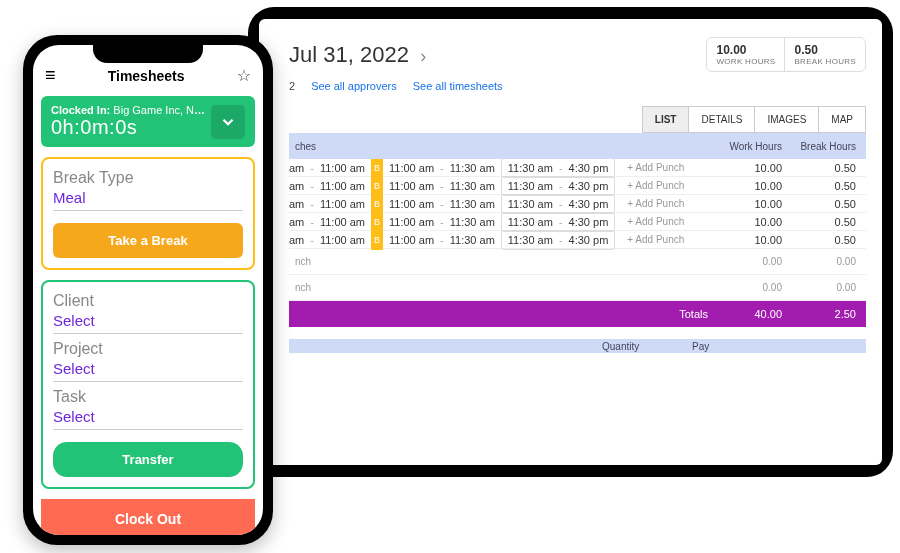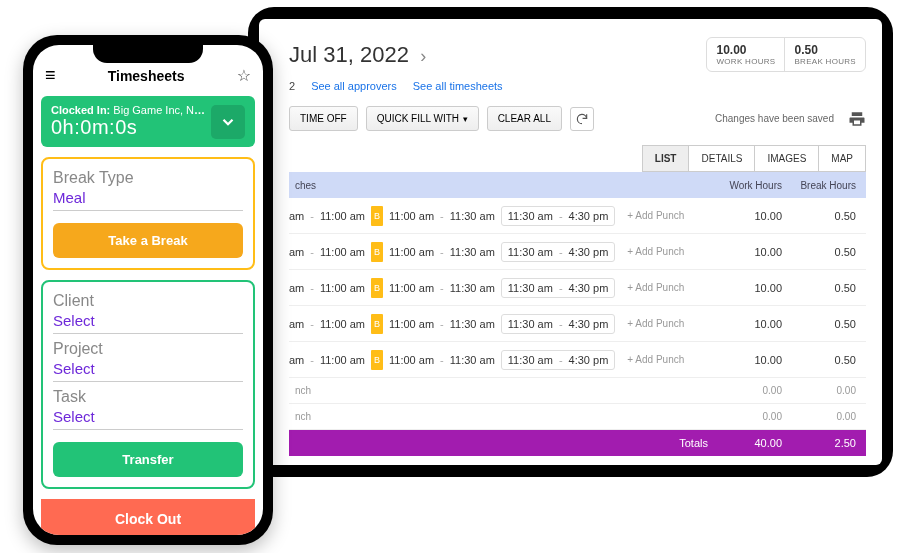--- a/index.html
+++ b/index.html
@@ -117,21 +117,21 @@
     height: 26px;
     position: relative;
   }
   .grid-head .col-punches { flex: 1; padding-left: 6px; }
   .grid-head .col-wh { width: 74px; text-align: right; padding-right: 10px; }
   .grid-head .col-bh { width: 74px; text-align: right; padding-right: 10px; }
 
   .grid-row {
     display: flex; align-items: center;
     font-size: 11px;
-    height: 36px;
+    height: 18px;
     border-bottom: 1px solid #eee;
   }
   .punches { display: flex; align-items: center; gap: 6px; flex: 1; padding-left: 0; }
   .punch-am { color: #333; }
   .punch-dash { color: #aaa; }
   .b-mark {
     background: #ffbd17;
     color: #fff;
     font-size: 9px;
     width: 12px; height: 20px;
@@ -256,21 +256,21 @@
     margin: 10px 8px 0 8px;
     border: 2px solid #22c377;
     border-radius: 8px;
     padding: 10px;
     display: flex; flex-direction: column; gap: 6px;
   }
   .transfer-btn {
     width: 100%;
     background: #22c377;
     color: #fff;
-    border: none; border-radius: 6px;
+    border: none; border-radius: 14px;
     padding: 10px 0; margin-top: 6px;
     font-weight: 600; font-size: 13px;
     cursor: pointer;
   }
 
   .clockout-btn {
     margin: 10px 8px 0 8px;
     background: #ff6a52;
     color: #fff;
     border: none; border-radius: 0;
@@ -301,36 +301,20 @@
         </div>
       </div>
     </div>
 
     <div class="tab-links">
       <span class="num">2</span>
       <a href="#">See all approvers</a>
       <a href="#">See all timesheets</a>
     </div>
 
-    <div class="tab-toolbar">
-      <button class="tb-btn">TIME OFF</button>
-      <button class="tb-btn tb-caret">QUICK FILL WITH</button>
-      <button class="tb-btn">CLEAR ALL</button>
-      <span class="tb-refresh">
-        <svg width="14" height="14" viewBox="0 0 24 24" fill="none" stroke="#555" stroke-width="2">
-            <path d="M20 11A8 8 0 1 0 12 20"></path>
-            <polyline points="20 4 20 11 13 11"></polyline>
-          </svg>
-      </span>
-      <span class="spacer"></span>
-      <span class="saved">Changes have been saved</span>
-      <svg class="print-icon" viewBox="0 0 24 24" fill="#555">
-          <path d="M19 8H5V3h14v5zm2 2H3a1 1 0 0 0-1 1v6h4v4h12v-4h4v-6a1 1 0 0 0-1-1zM16 19H8v-5h8v5z"></path>
-        </svg>
-    </div>
 
     <div>
       <div class="view-tabs">
         <div class="view-tab active">LIST</div>
         <div class="view-tab">DETAILS</div>
         <div class="view-tab">IMAGES</div>
         <div class="view-tab">MAP</div>
       </div>
     </div>
 

